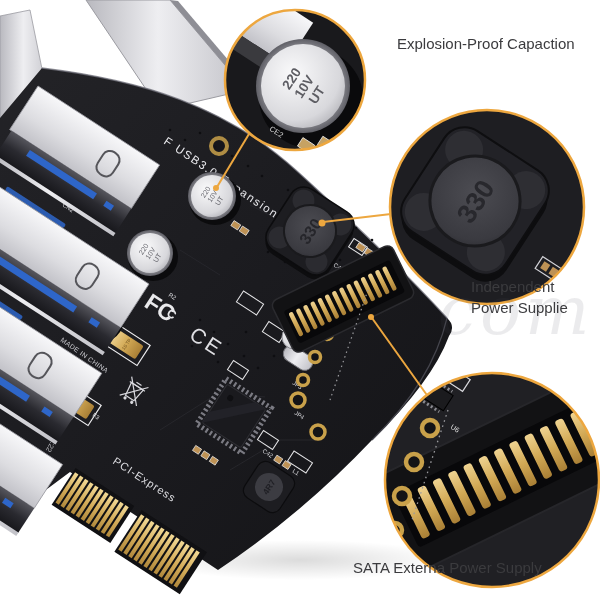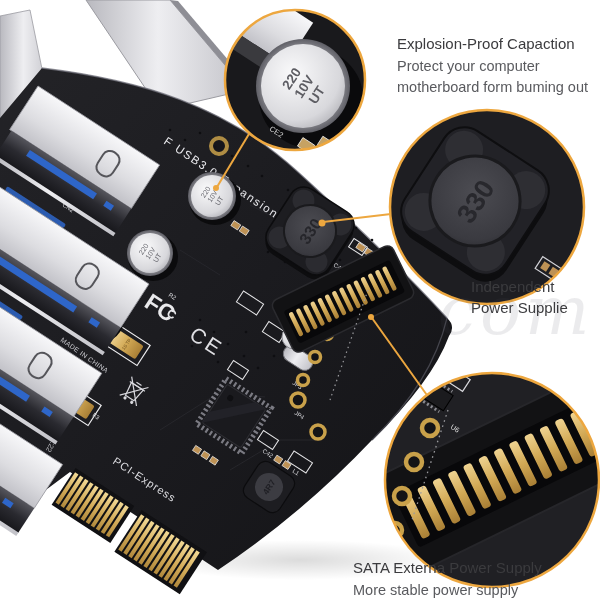--- a/index.html
+++ b/index.html
@@ -471,22 +471,20 @@
       <text class="svgtext" transform="translate(-42,-52) rotate(33)" font-size="7" fill="#ddd">U6</text>
     </g>
     <circle r="107" fill="none" stroke="#eda73f" stroke-width="2.5"></circle>
   </g>
 
   <text x="438" y="334" font-family="'DejaVu Serif',serif" font-style="italic" font-size="68" letter-spacing="4" fill="#4a4a55" opacity="0.10">com</text>
 </svg>
 
   <div class="note" style="left:397px; top:33px; width:200px;">
     <h3>Explosion-Proof Capaction</h3>
-    <p>Protect your computer motherboard form buming out</p>
   </div>
   <div class="note" style="left:471px; top:276px; width:128px;">
     <h3>Independent Power Supplie</h3>
   </div>
   <div class="note" style="left:353px; top:557px; width:240px;">
     <h3>SATA Externa Power Supply</h3>
-    <p>More stable power supply</p>
   </div>
 </div>
 
 </body></html>

